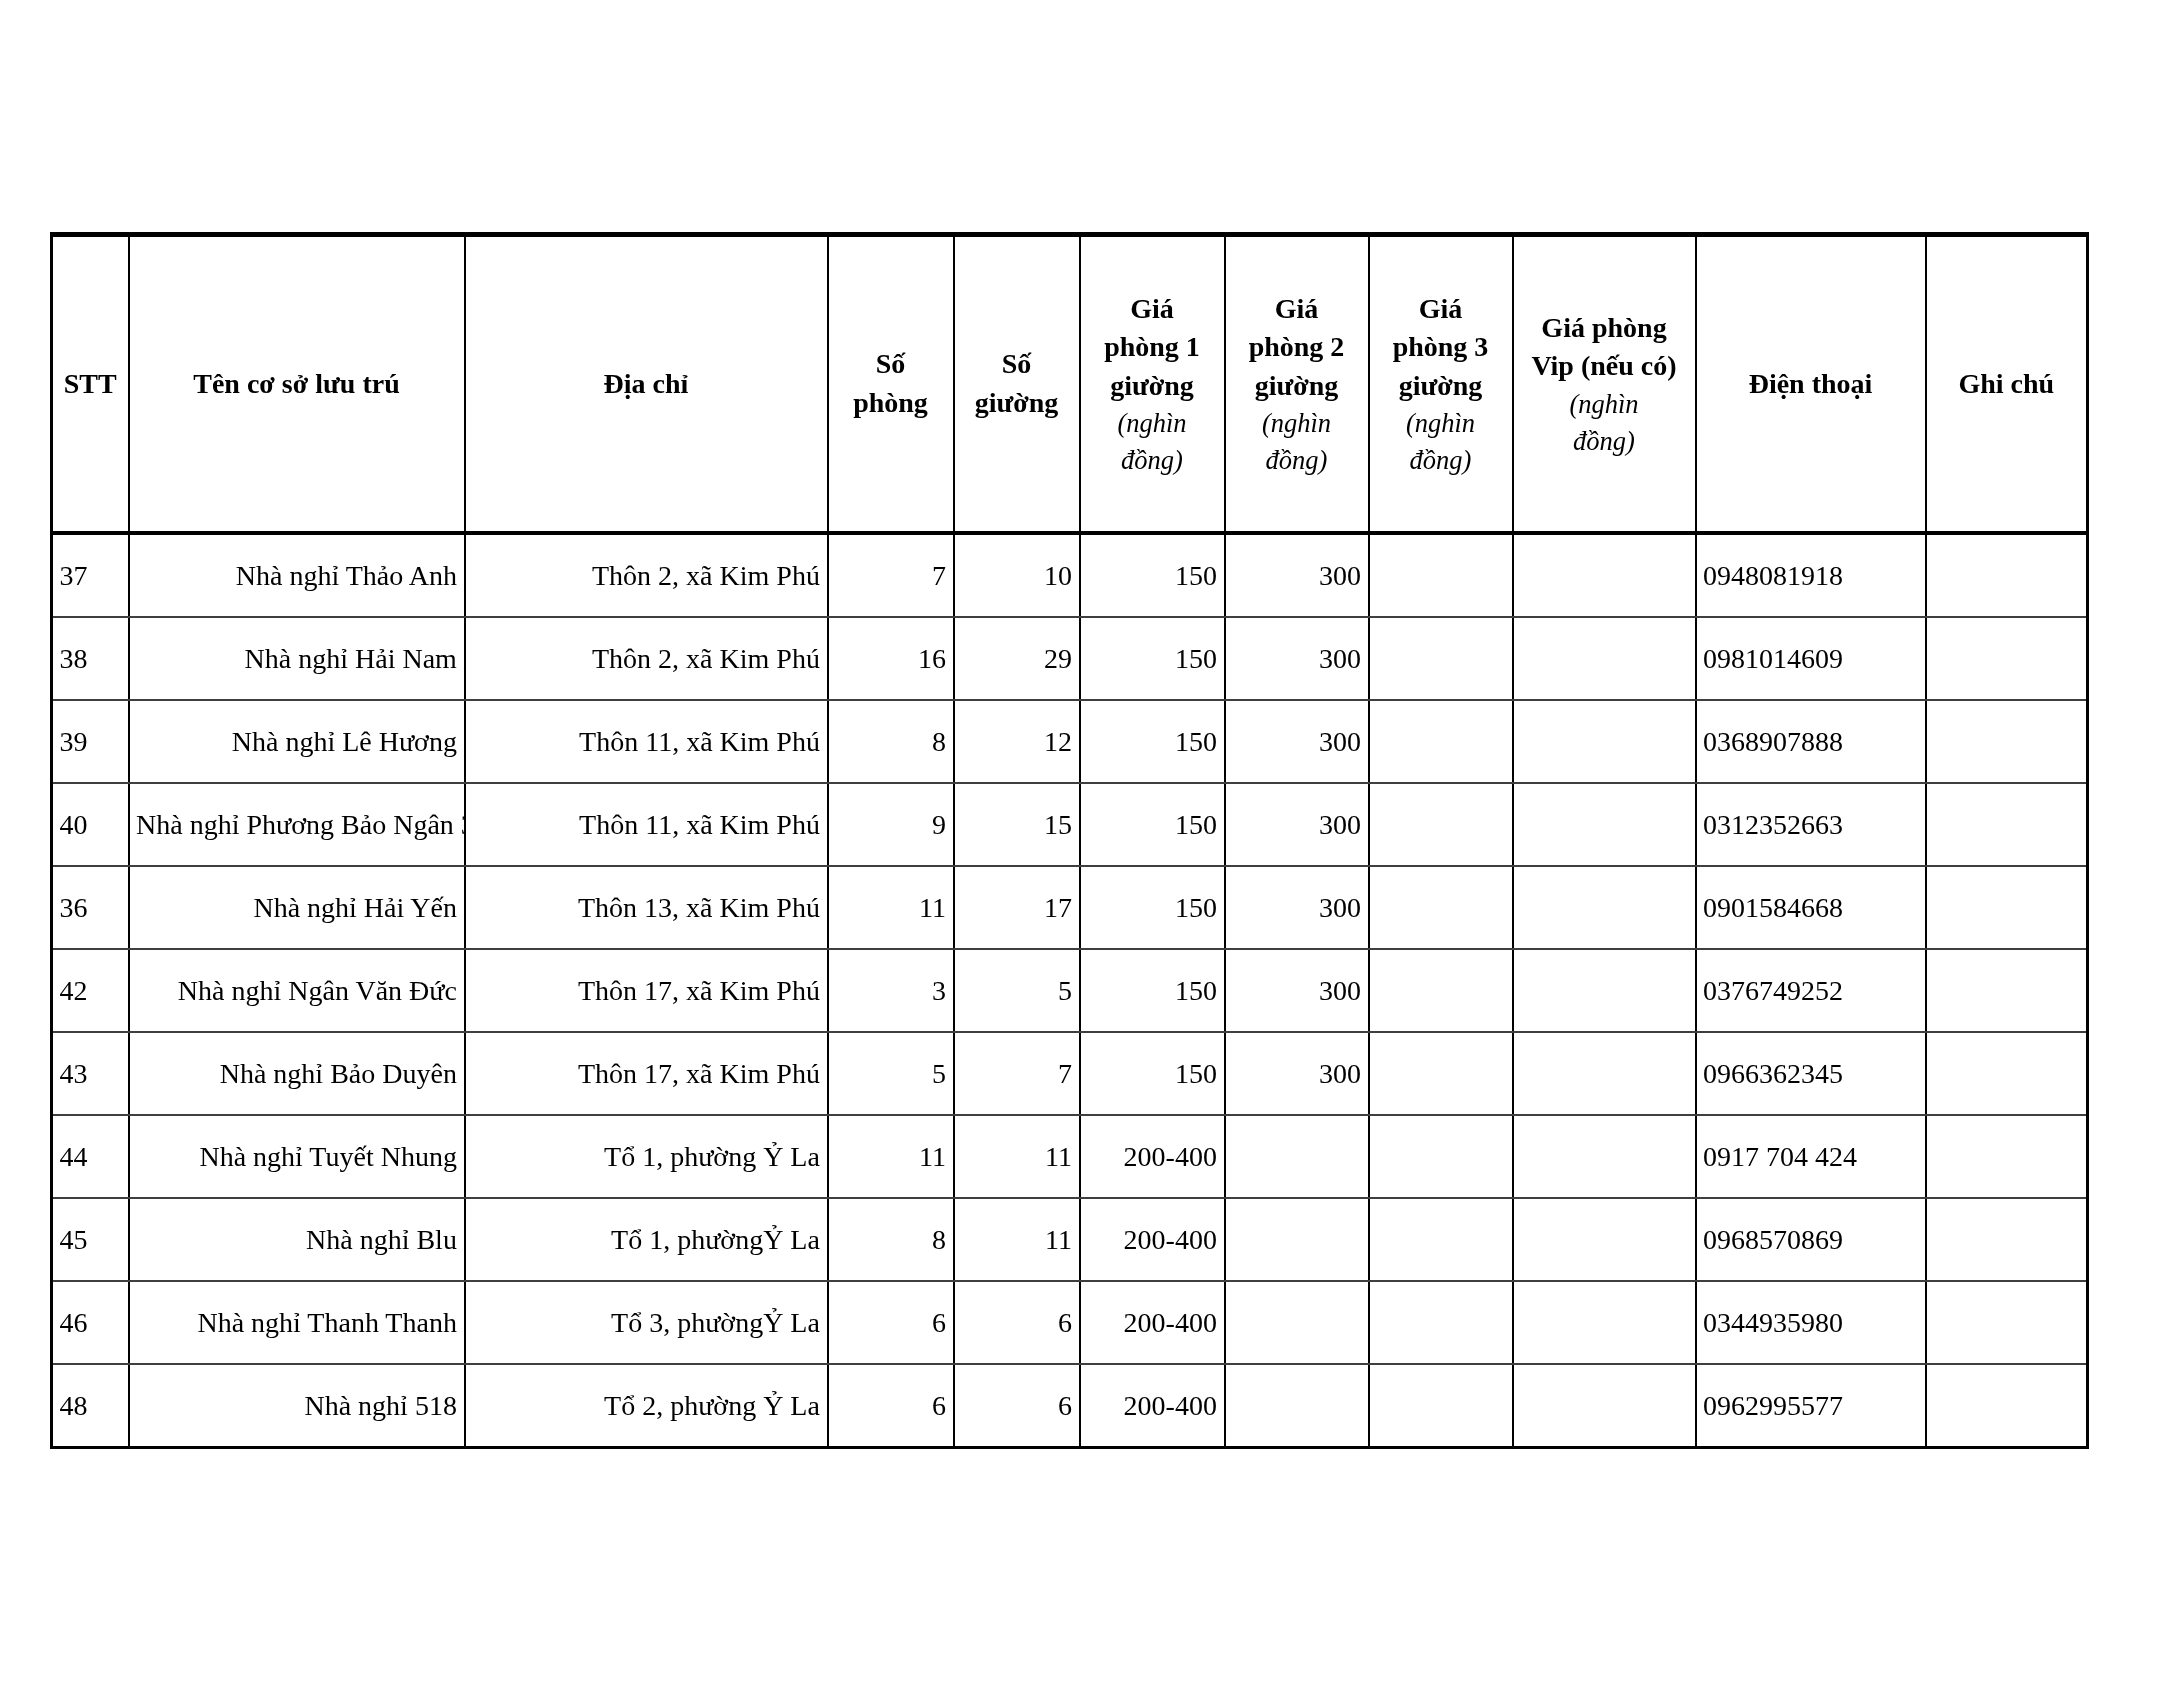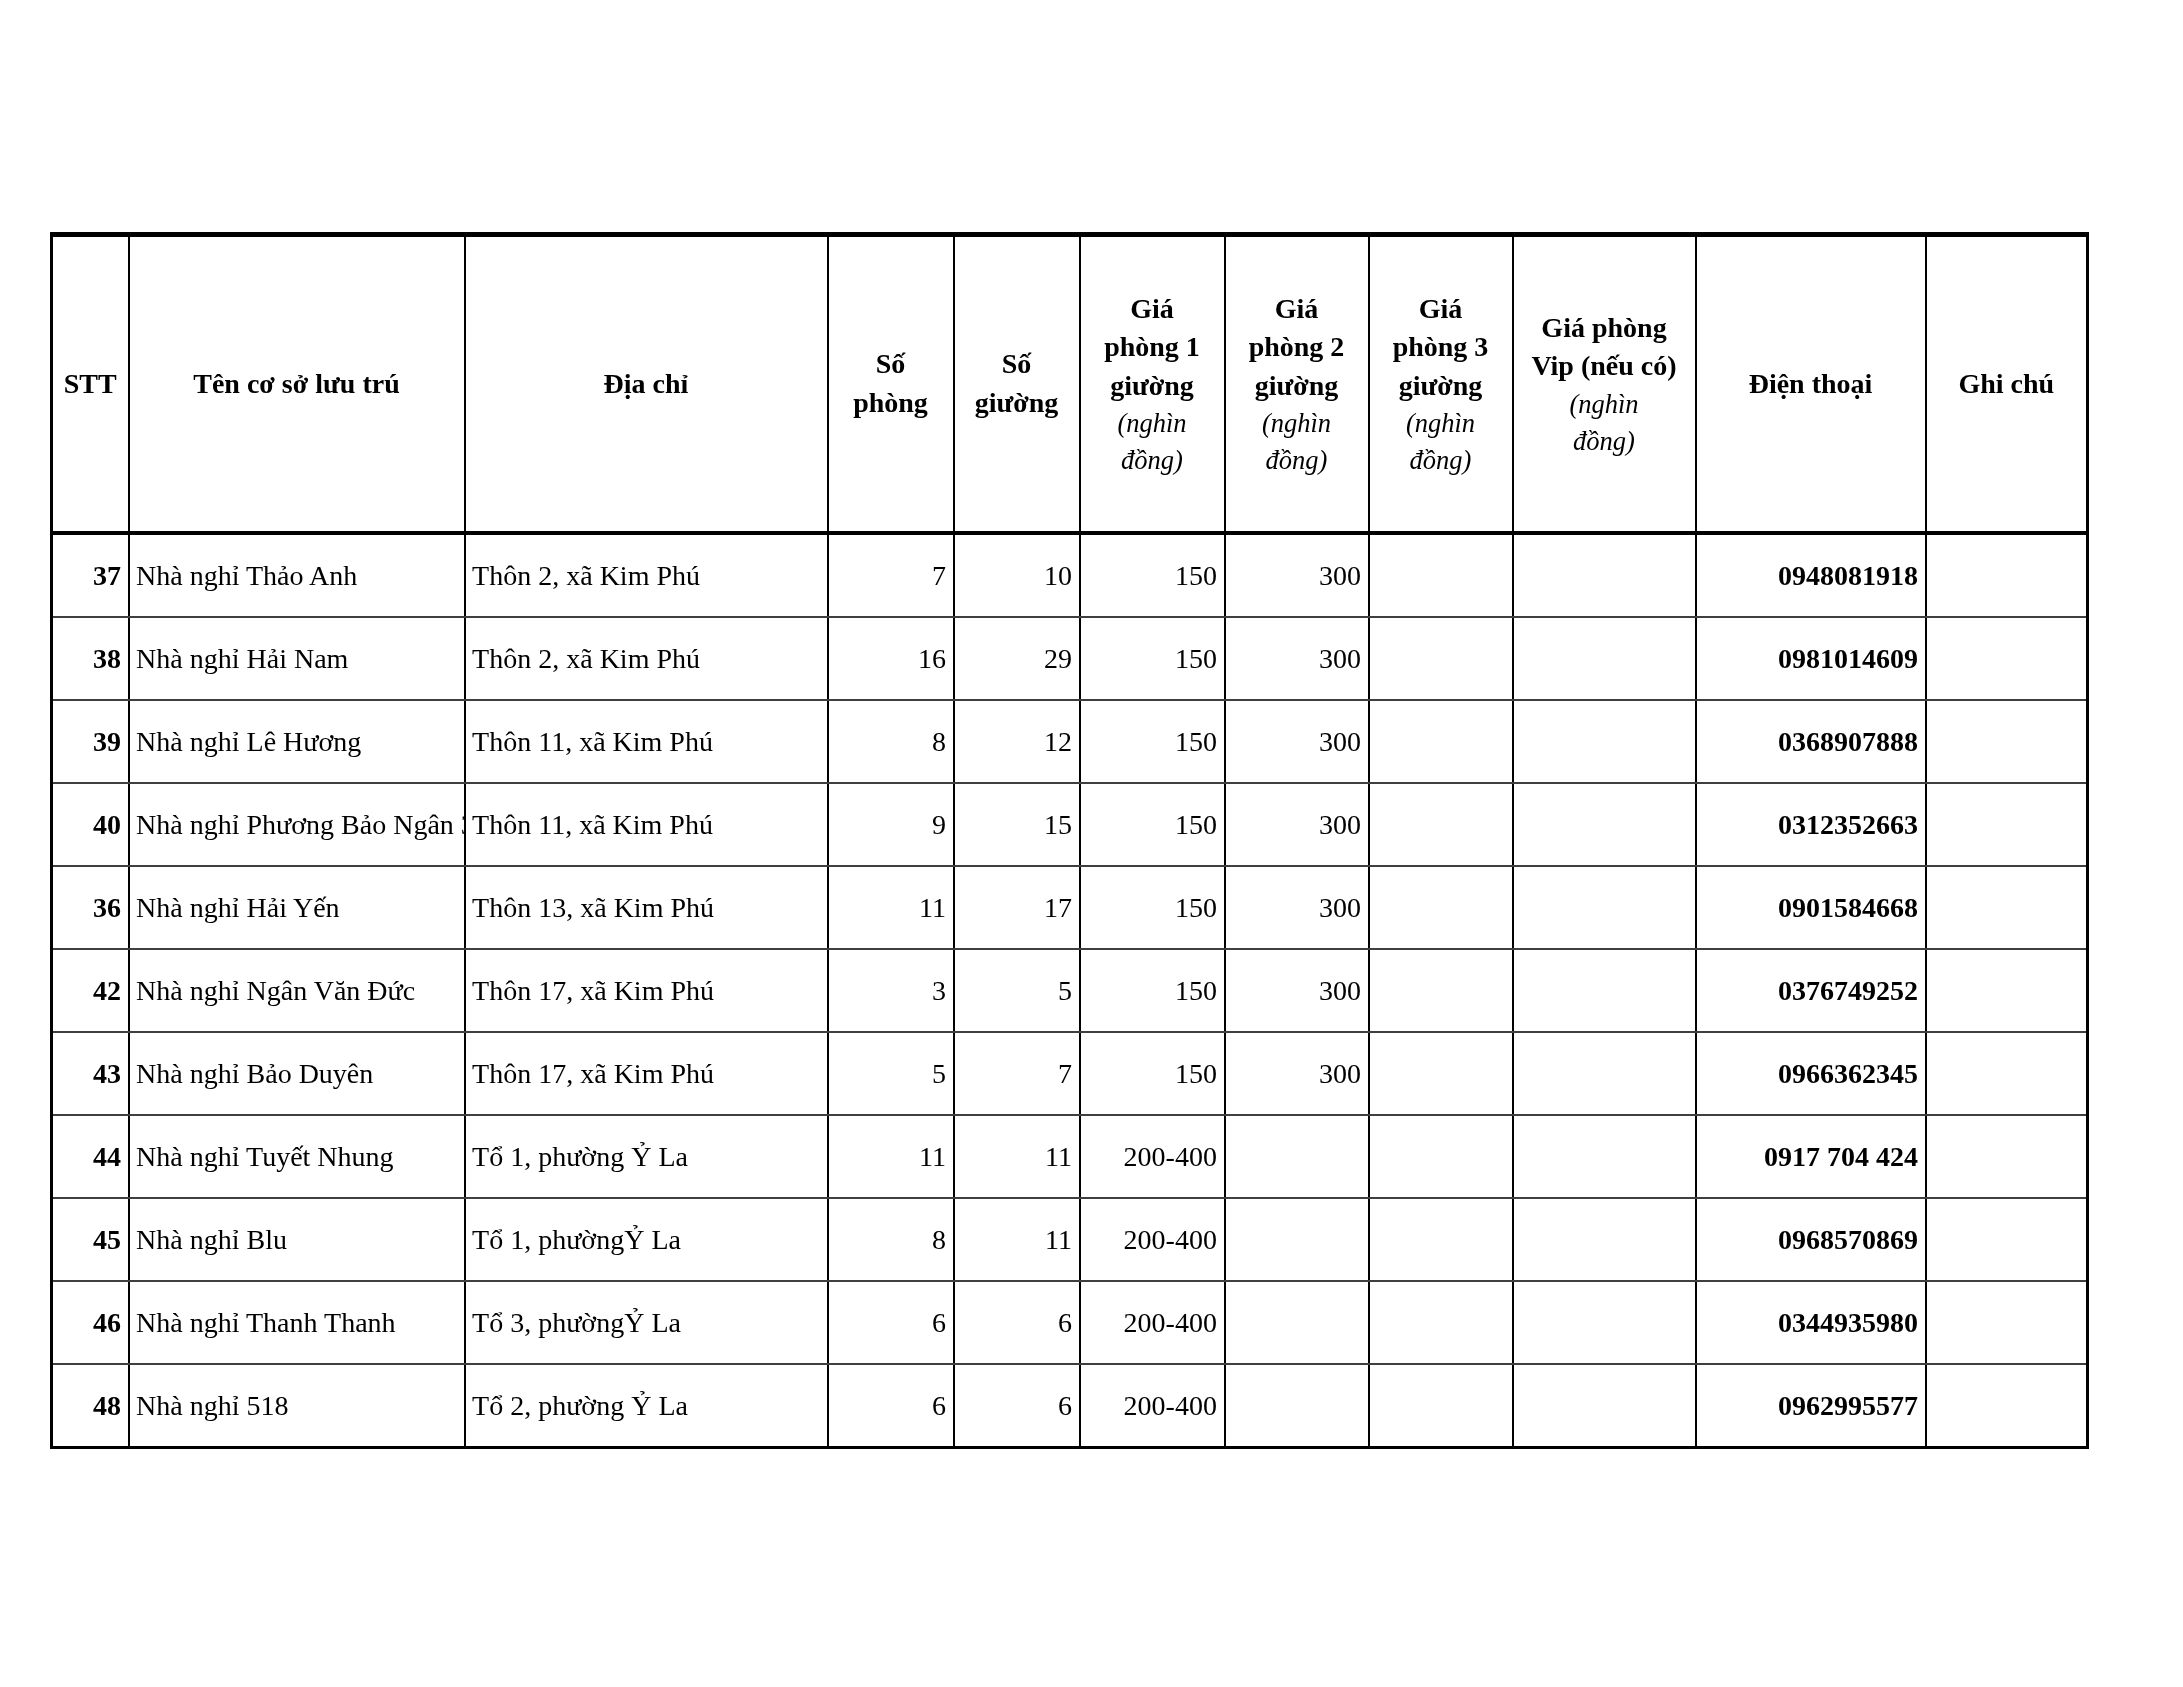--- a/index.html
+++ b/index.html
@@ -43,22 +43,22 @@
     border-bottom:2px solid #3f3f3f;
     height:81px;
     vertical-align:middle;
     font-size:28px;
     padding:0 6.6px;
     white-space:nowrap;
     overflow:hidden;
   }
   .hlabel{white-space:pre-line;display:block;}
   .hnote{white-space:pre-line;display:block;font-weight:normal;font-style:italic;font-size:26.5px;}
-  td.l{text-align:left;}
-  td.c{text-align:right;font-weight:bold;}
+  td.l{text-align:right;}
+  td.c{text-align:left;}
   td.r{text-align:right;}
 </style>
 </head>
 <body>
 
 <div class="page">
   <table class="lodging">
     <colgroup>
       <col style="width:77px">
         <col style="width:336px">

